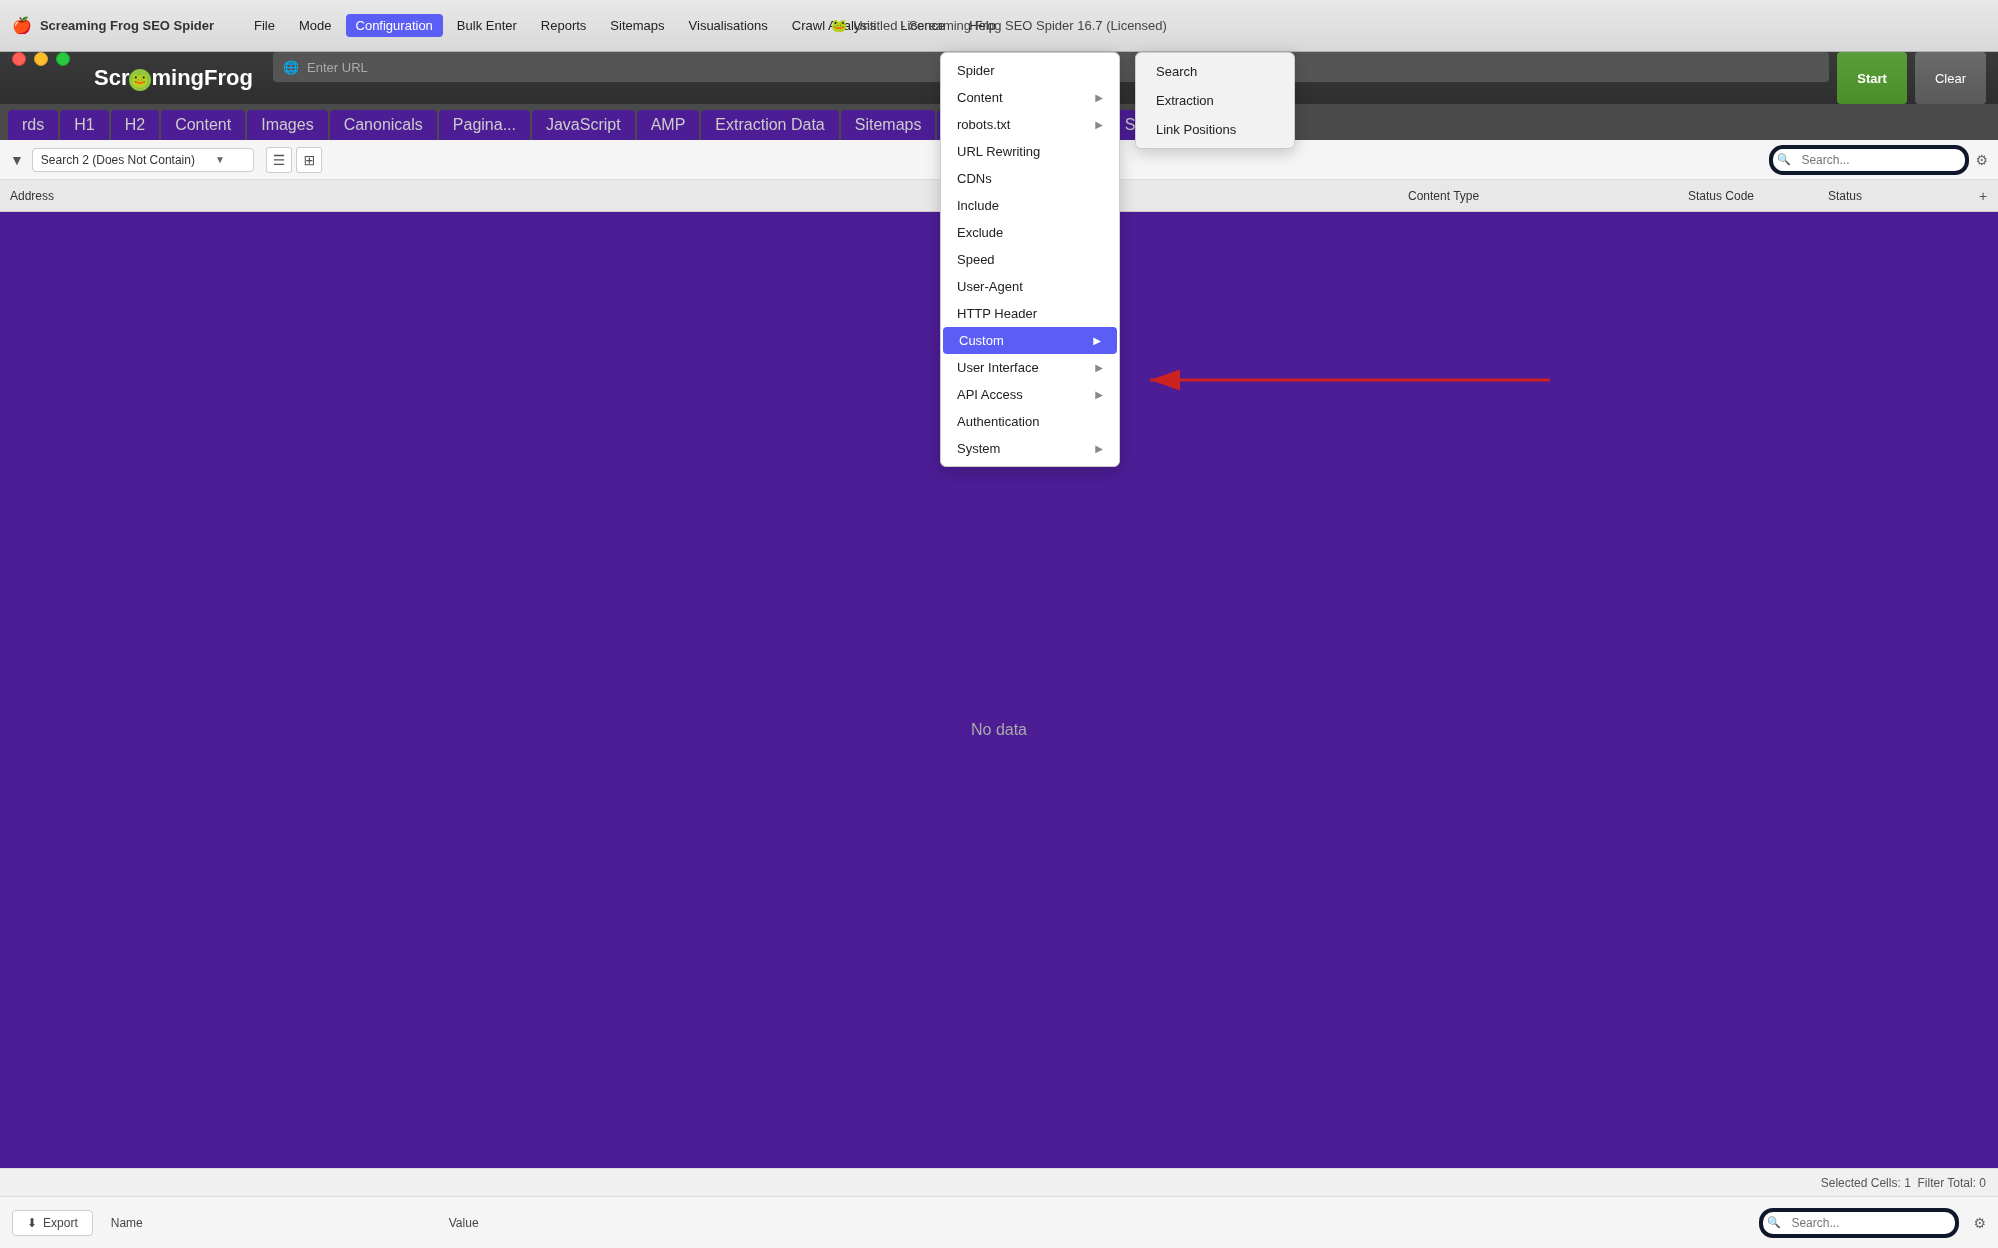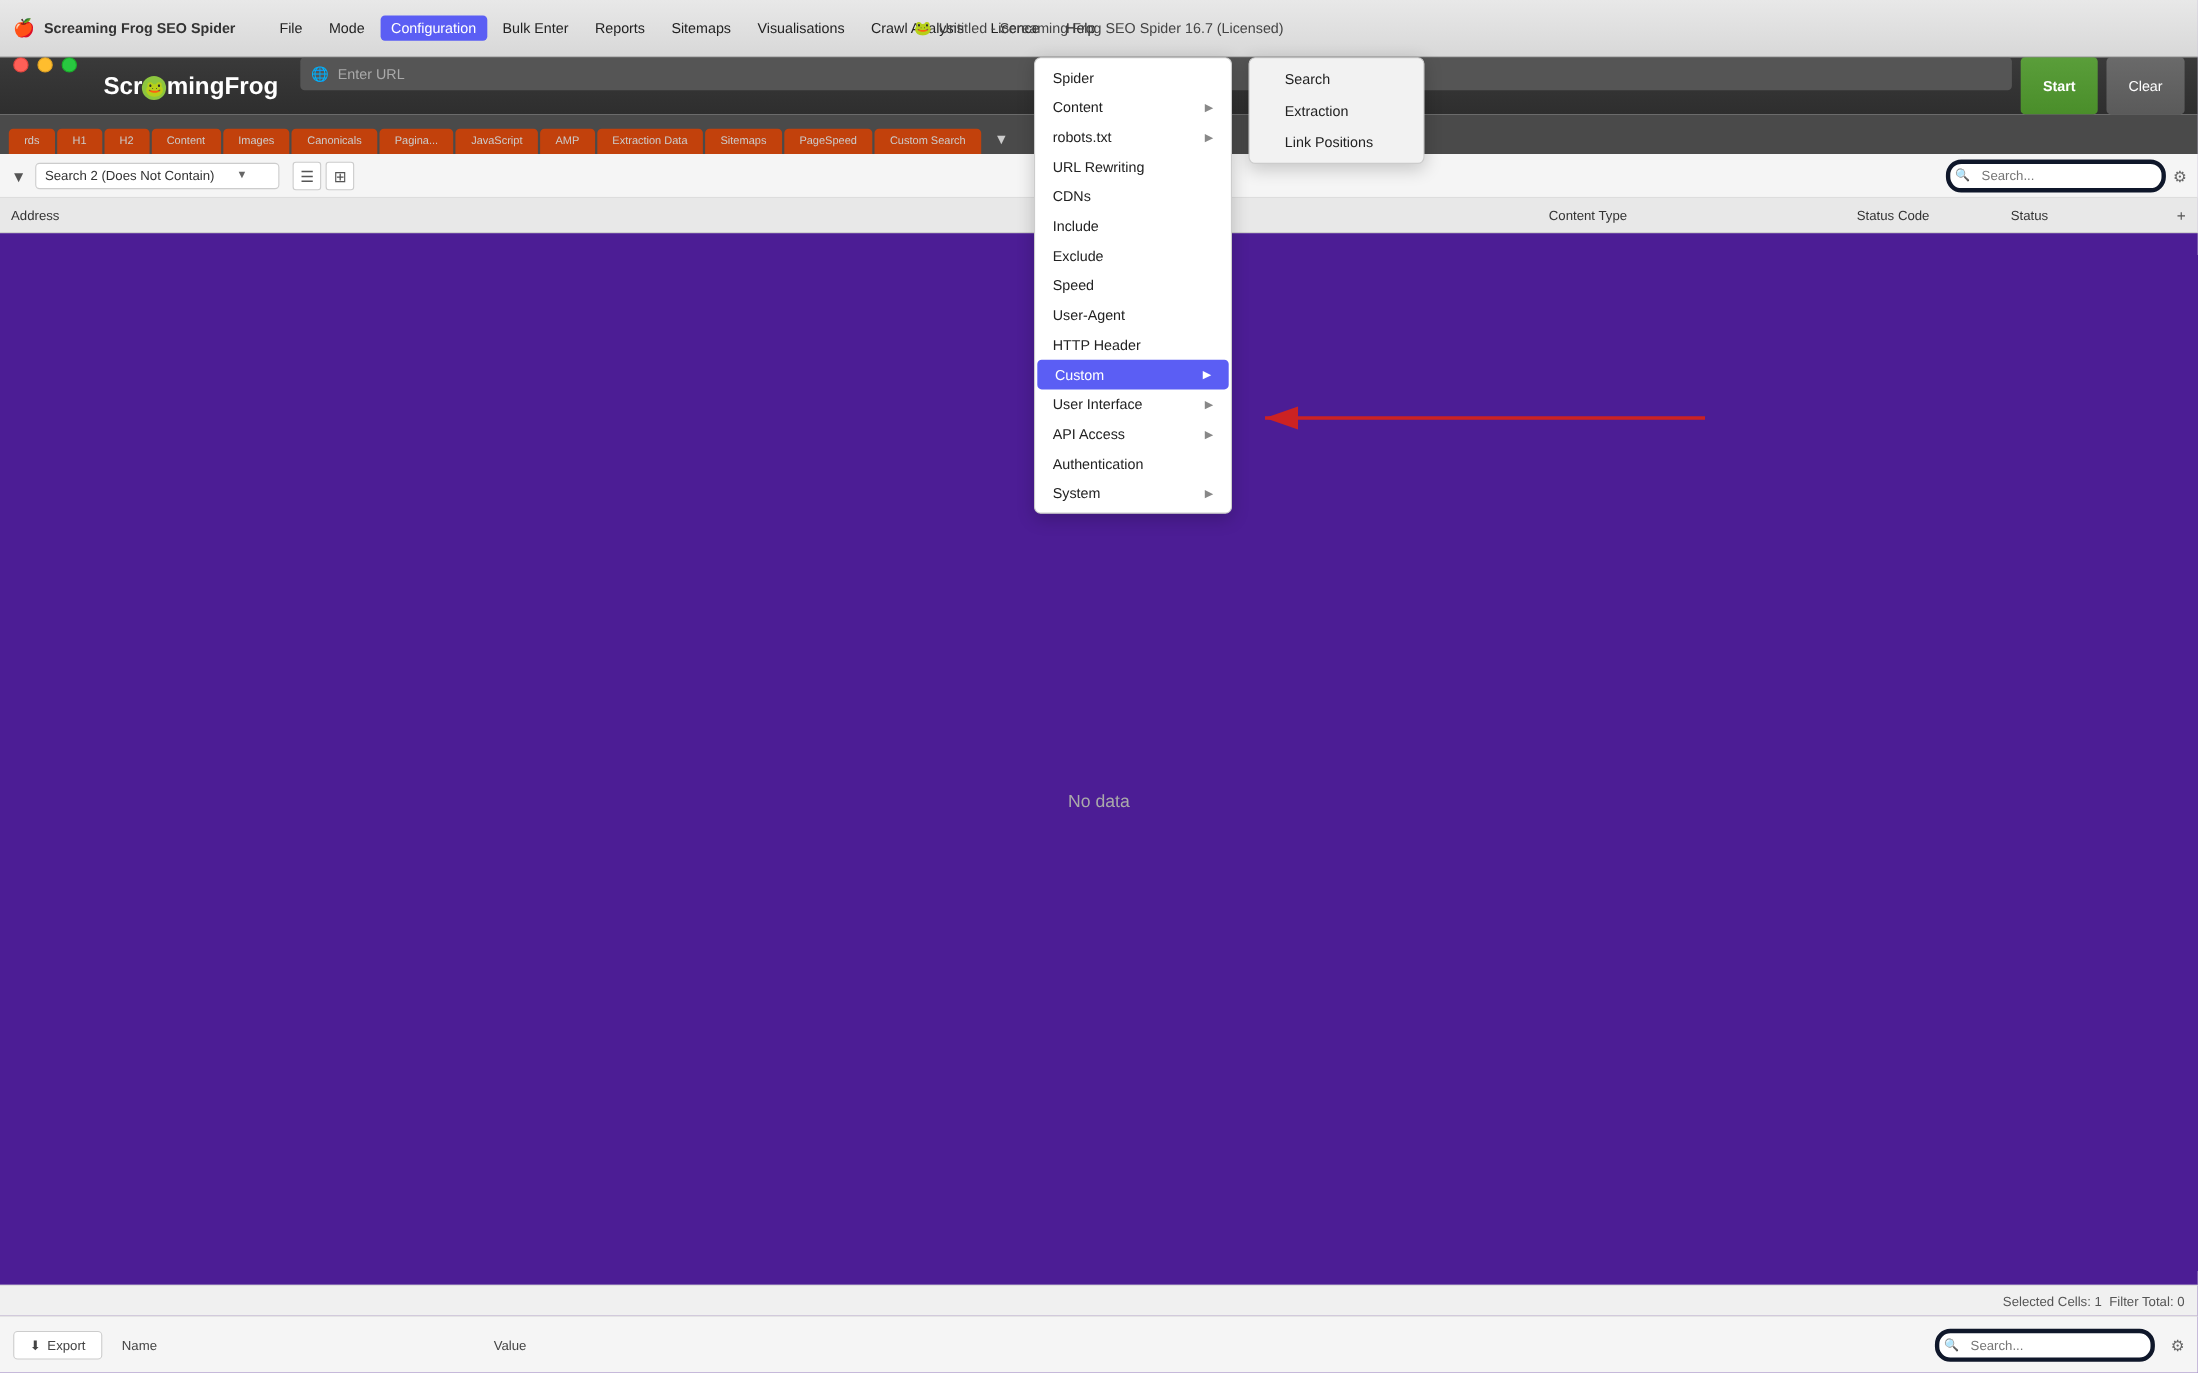--- a/index.html
+++ b/index.html
@@ -123,23 +123,23 @@
     .tab-bar {
       height: 36px;
       background: #4a4a4a;
       display: flex;
       align-items: flex-end;
       padding: 0 8px;
       overflow: hidden;
     }
     .tab {
       padding: 6px 14px;
-      font-size: 10px;
+      font-size: 16px;
       color: #ccc;
-      background: #c2410c;
+      background: #4c1d95;
       border-radius: 4px 4px 0 0;
       cursor: pointer;
       margin-right: 2px;
       white-space: nowrap;
     }
     .tab-more {
       padding: 6px 8px;
       color: #ccc;
       cursor: pointer;
       margin-left: 2px;
@@ -322,21 +322,21 @@
     
     .submenu {
       position: absolute;
       top: 52px;
       left: 1135px;
       width: 160px;
       background: #f2f2f2;
       border: 1px solid #ccc;
       border-radius: 6px;
       box-shadow: 0 4px 16px rgba(0,0,0,0.2);
-      padding: 4px 16px;
+      padding: 4px 4px;
       pointer-events: all;
     }
     .submenu-item {
       padding: 7px 16px;
       font-size: 13px;
       color: #222;
       cursor: pointer;
     }
     .submenu-item.search-item {
       font-weight: 500;

